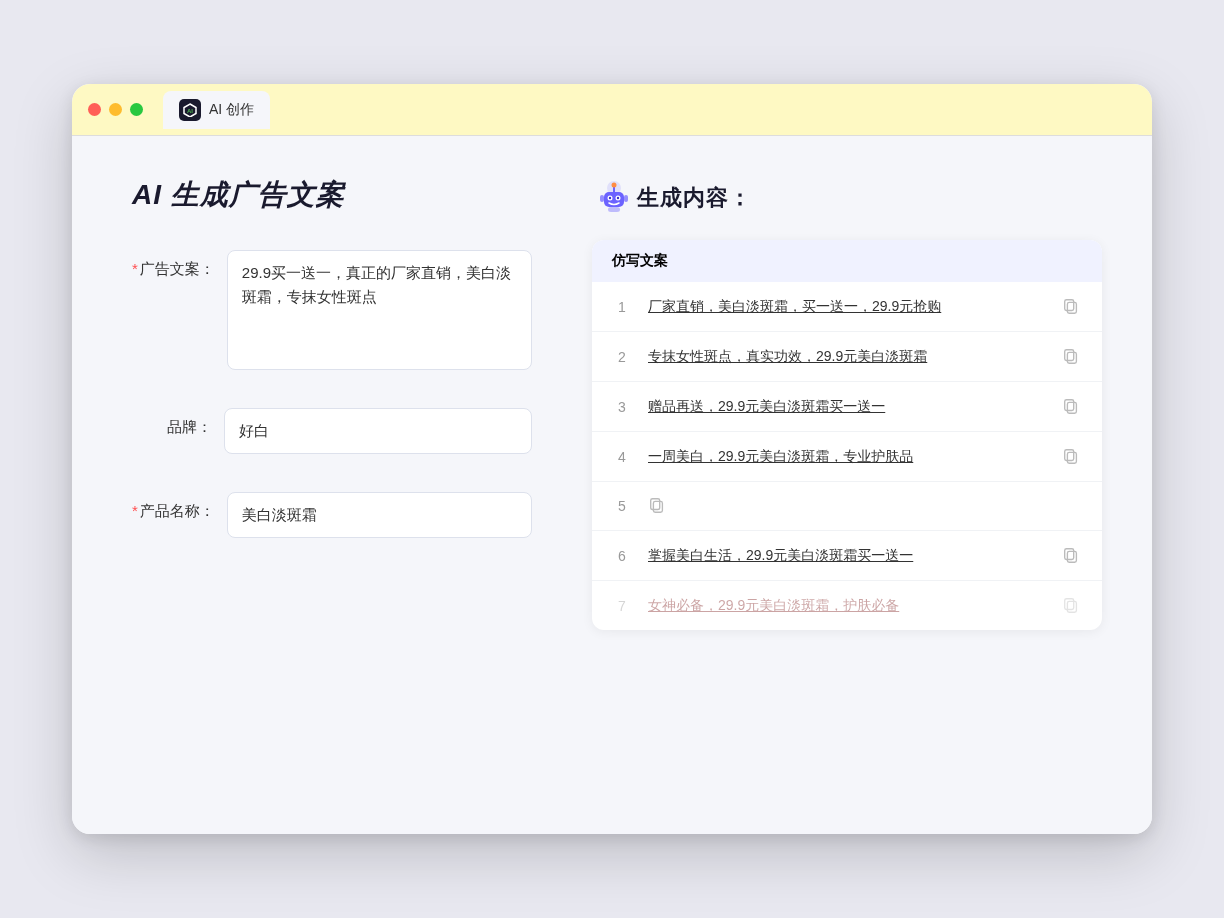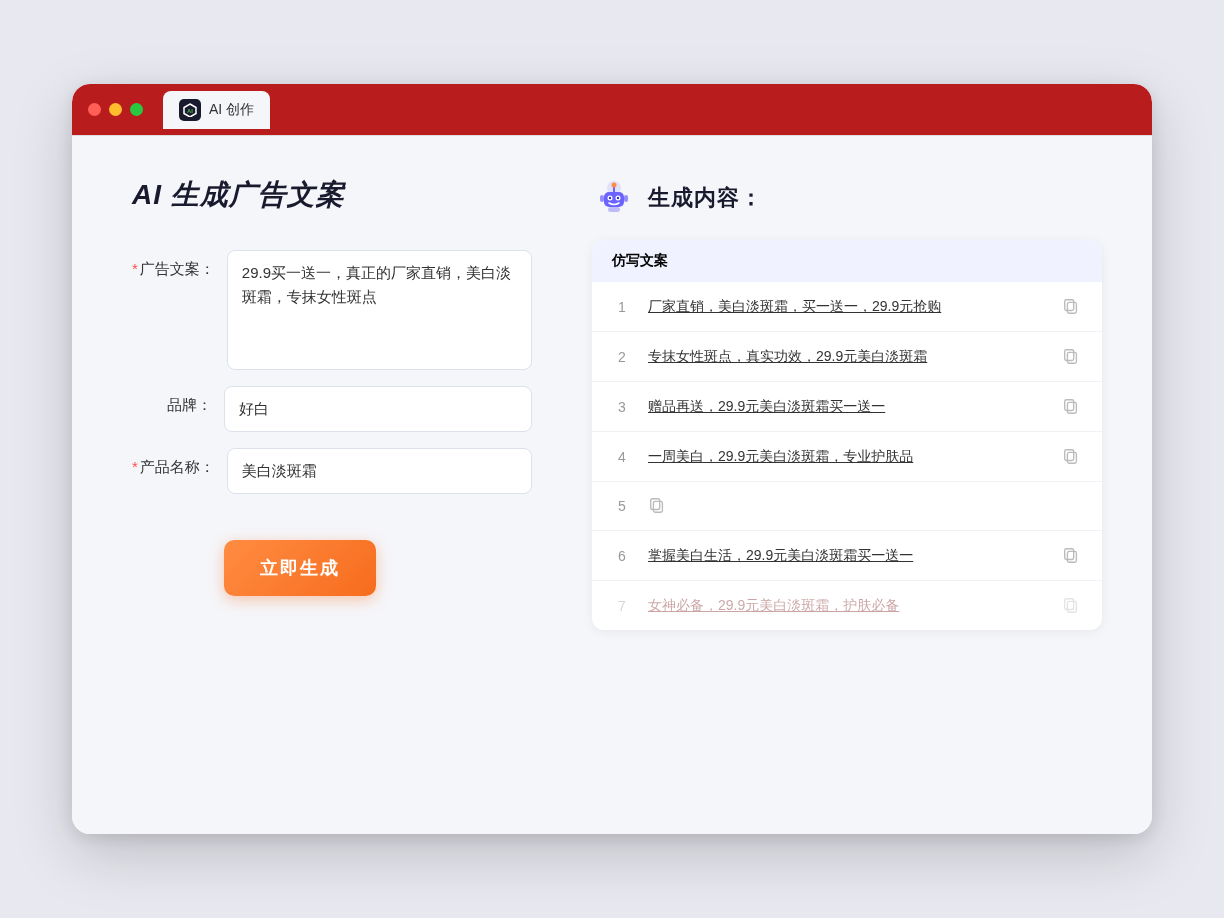--- a/index.html
+++ b/index.html
@@ -19,21 +19,21 @@
       height: 750px;
       background: #f5f6fa;
       border-radius: 18px;
       box-shadow: 0 20px 60px rgba(0,0,0,0.18), 0 4px 16px rgba(0,0,0,0.1);
       overflow: hidden;
       display: flex;
       flex-direction: column;
     }
 
     .browser-titlebar {
-      background: #b91c1c;
+      background: #fef9c3;
       height: 52px;
       display: flex;
       align-items: center;
       padding: 0 16px;
       border-bottom: 1px solid #ddd;
       border-radius: 18px 18px 0 0;
       flex-shrink: 0;
     }
 
     .traffic-lights {
@@ -97,21 +97,21 @@
       font-weight: 700;
       color: #1a1a2e;
       margin-bottom: 36px;
       letter-spacing: 1px;
       font-style: italic;
     }
 
     .form-group {
       display: flex;
       align-items: flex-start;
-      margin-bottom: 16px;
+      margin-bottom: 38px;
       gap: 12px;
     }
 
     .form-label {
       font-size: 15px;
       color: #333;
       min-width: 80px;
       text-align: right;
       padding-top: 10px;
       flex-shrink: 0;
@@ -158,21 +158,21 @@
 
     
     .right-panel {
       flex: 1;
       min-width: 0;
     }
 
     .result-header {
       display: flex;
       align-items: center;
-      gap: 12px;
+      gap: 1px;
       margin-bottom: 20px;
     }
 
     .robot-icon {
       width: 44px;
       height: 44px;
       flex-shrink: 0;
     }
 
     .result-title {
@@ -280,21 +280,20 @@
       </div>
 
       
       <div class="form-group">
         <label class="form-label">
           <span class="required-star">*</span><span>产品名称：</span>
         </label>
         <input type="text" class="form-input" value="美白淡斑霜" style="">
       </div>
 
-      <button class="generate-btn">立即生成</button>
     </div>
 
     <div class="right-panel">
       <div class="result-header">
 
         <svg class="robot-icon" viewBox="0 0 44 44" fill="none" xmlns="http://www.w3.org/2000/svg">
           <circle cx="22" cy="12" r="7" fill="#6c63ff" opacity="0.15"></circle>
 
           <rect x="12" y="16" width="20" height="15" rx="5" fill="#6c63ff"></rect>
 

